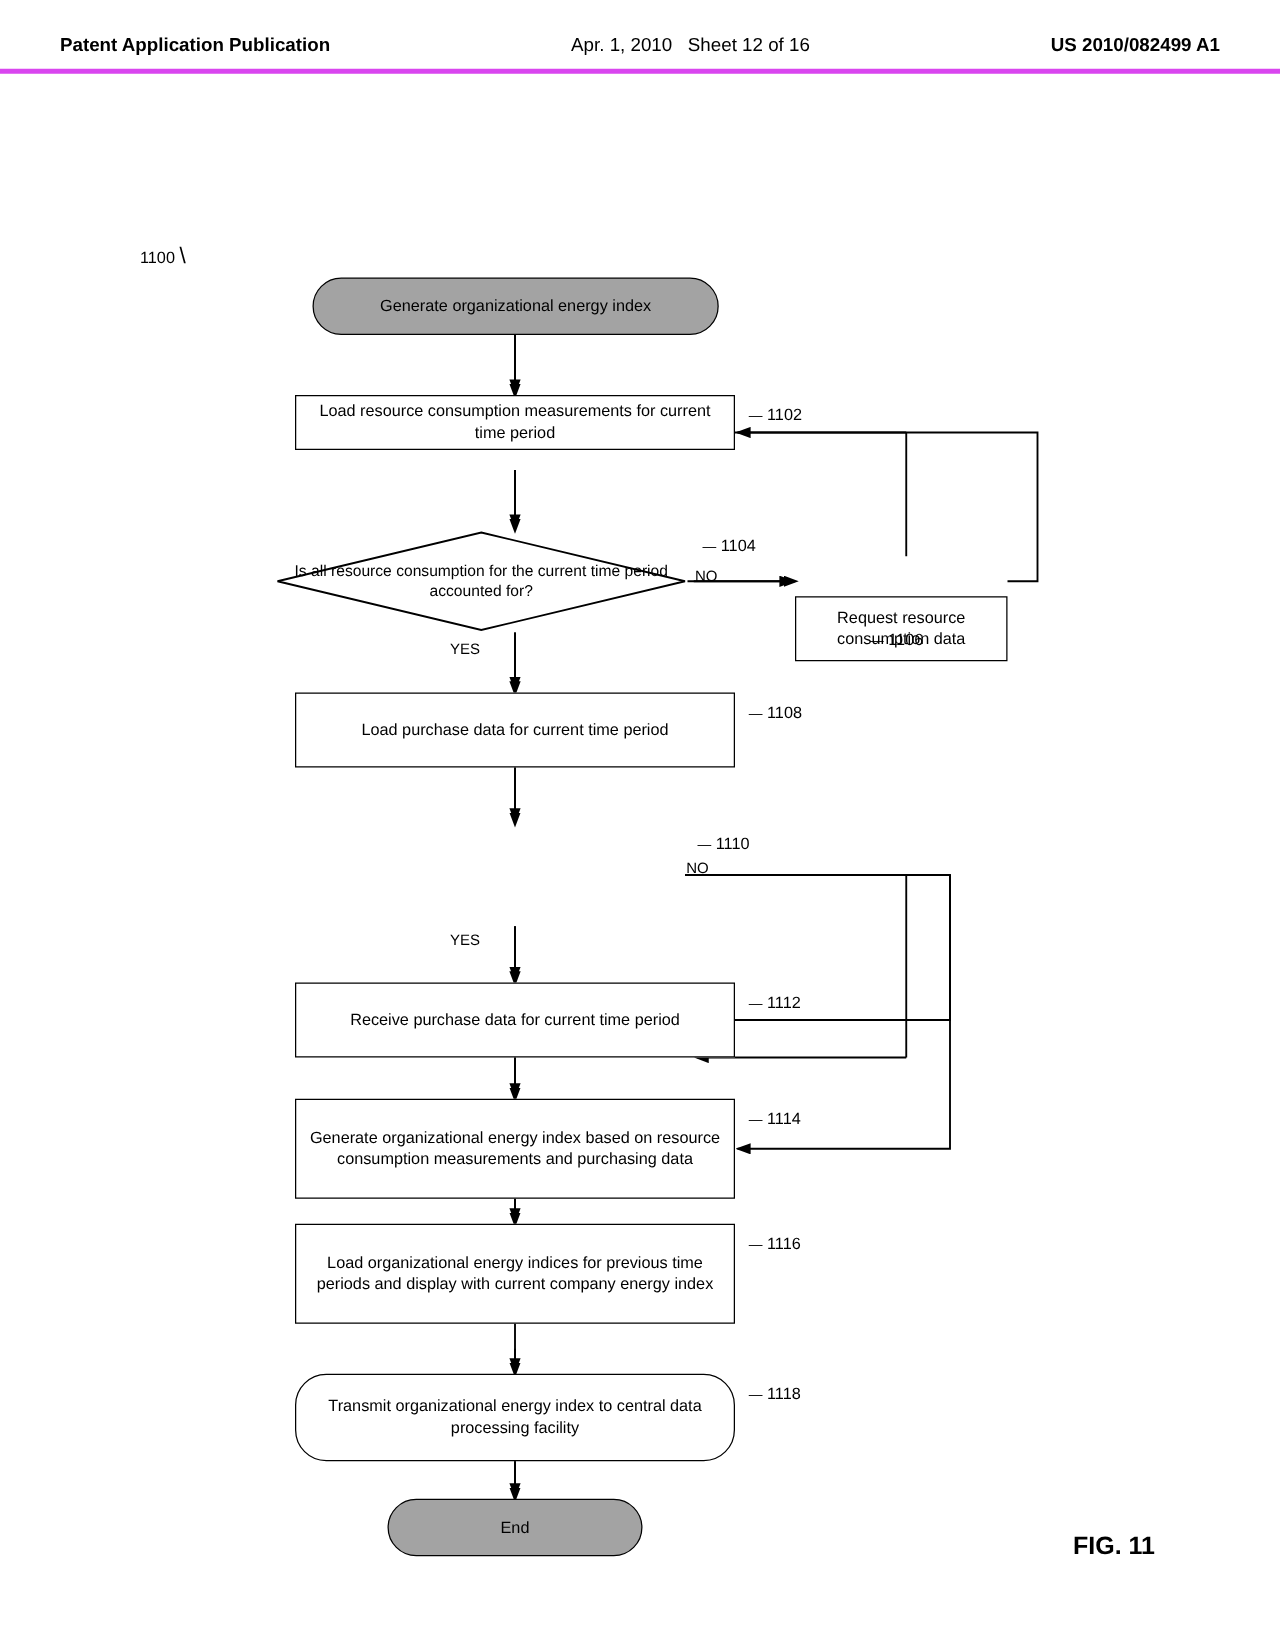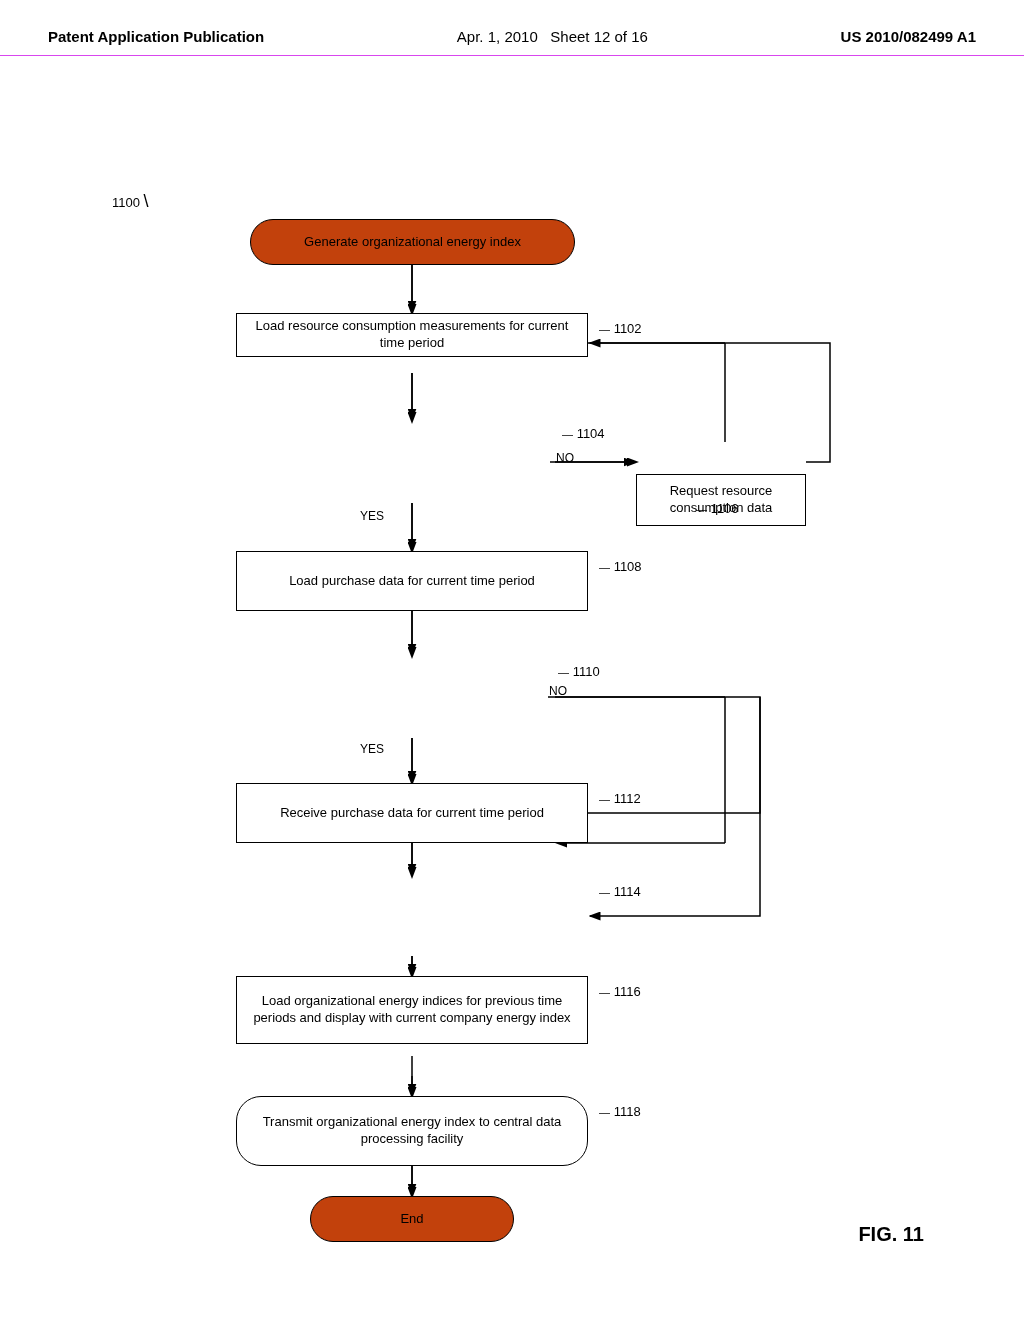--- a/index.html
+++ b/index.html
@@ -11,21 +11,21 @@
       position: relative;
       overflow-x: hidden;
     }
 
     
     .header {
       display: flex;
       justify-content: space-between;
       align-items: flex-start;
       padding: 28px 48px 10px 48px;
-      border-bottom: 1px solid #d946ef;
+      border-bottom: 4px solid #d946ef;
     }
     .header-left {
       font-size: 15px;
       font-weight: bold;
     }
     .header-center {
       font-size: 15px;
       text-align: center;
     }
     .header-right {
@@ -57,21 +57,21 @@
       justify-content: center;
       text-align: center;
       font-size: 13px;
       line-height: 1.3;
     }
 
     
     .terminal {
       border: 1.5px solid #000;
       border-radius: 25px;
-      background: #c2410c;
+      background: #a3a3a3;
     }
 
     
     .process {
       border: 1.5px solid #000;
       background: #fff;
     }
 
     
     .diamond-wrap {
@@ -176,20 +176,28 @@
     <span>Generate organizational energy index</span>
   </div>
 
   <div class="shape process" style="left:236px; top:257px; width:352px; height:44px; padding:4px 8px;">
     <span>Load resource consumption measurements for current time period</span>
   </div>
   <div class="ref-num" style="left:599px; top:265px;">
     <span style="font-size:11px;">―</span> <span>1102</span>
   </div>
 
+  <div class="diamond-wrap" style="left:220px; top:365px; width:330px; height:82px;">
+    <svg width="330" height="82" style="position:absolute; top:0; left:0;">
+      <polygon points="165,2 328,41 165,80 2,41" fill="white" stroke="black" stroke-width="1.5"></polygon>
+    </svg>
+    <div class="diamond-inner">
+      <span>Is all resource consumption for the current time period accounted for?</span>
+    </div>
+  </div>
   <div class="ref-num" style="left:562px; top:370px;">
     <span style="font-size:11px;">―</span> <span>1104</span>
   </div>
 
   <div class="shape process" style="left:636px; top:386px; width:170px; height:52px; padding:4px;margin-top:32px;">
     <span>Request resource consumption data</span>
   </div>
   <div class="ref-num" style="left:696px; top:445px;">
     <span style="font-size:11px;">―</span> <span>1106</span>
   </div>
@@ -219,25 +227,28 @@
     <span>NO</span>
   </div>
 
   <div class="shape process" style="left:236px; top:727px; width:352px; height:60px; padding:4px 8px;">
     <span>Receive purchase data for current time period</span>
   </div>
   <div class="ref-num" style="left:599px; top:735px;">
     <span style="font-size:11px;">―</span> <span>1112</span>
   </div>
 
+  <div class="shape process" style="left:236px; top:820px; width:352px; height:80px; padding:4px 8px;">
+    <span>Generate organizational energy index based on resource consumption measurements and purchasing data</span>
+  </div>
   <div class="ref-num" style="left:599px; top:828px;">
     <span style="font-size:11px;">―</span> <span>1114</span>
   </div>
 
-  <div class="shape process" style="left:236px; top:920px; width:352px; height:68px; padding:4px 8px;">
+  <div class="shape process" style="left:236px; top:920px; width:352px; height:80px; padding:4px 8px;">
     <span>Load organizational energy indices for previous time periods and display with current company energy index</span>
   </div>
   <div class="ref-num" style="left:599px; top:928px;">
     <span style="font-size:11px;">―</span> <span>1116</span>
   </div>
 
   <div class="shape process" style="left:236px; top:1040px; width:352px; height:70px; padding:4px 8px;border-radius:25px;">
     <span>Transmit organizational energy index to central data processing facility</span>
   </div>
   <div class="ref-num" style="left:599px; top:1048px;">

